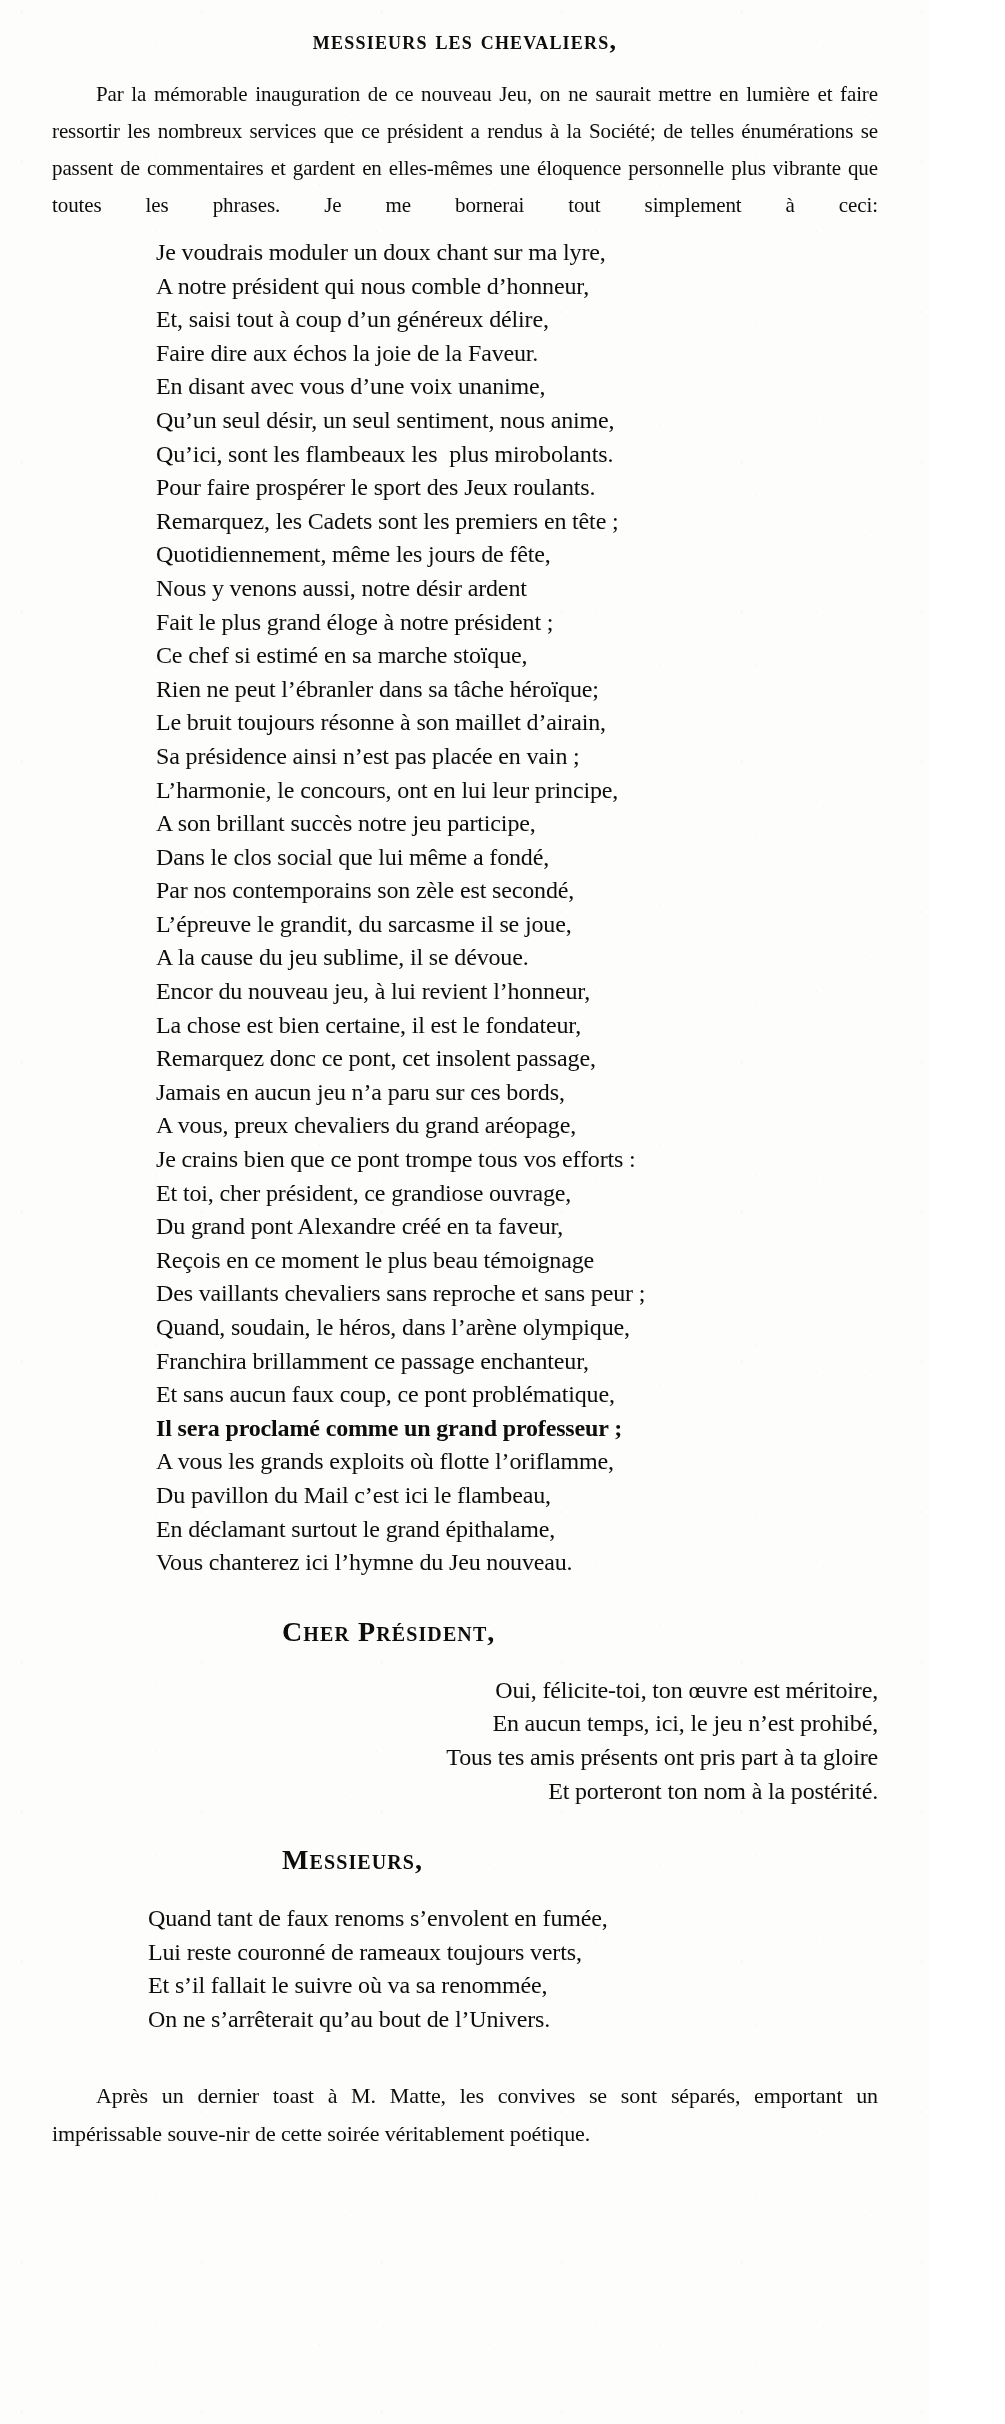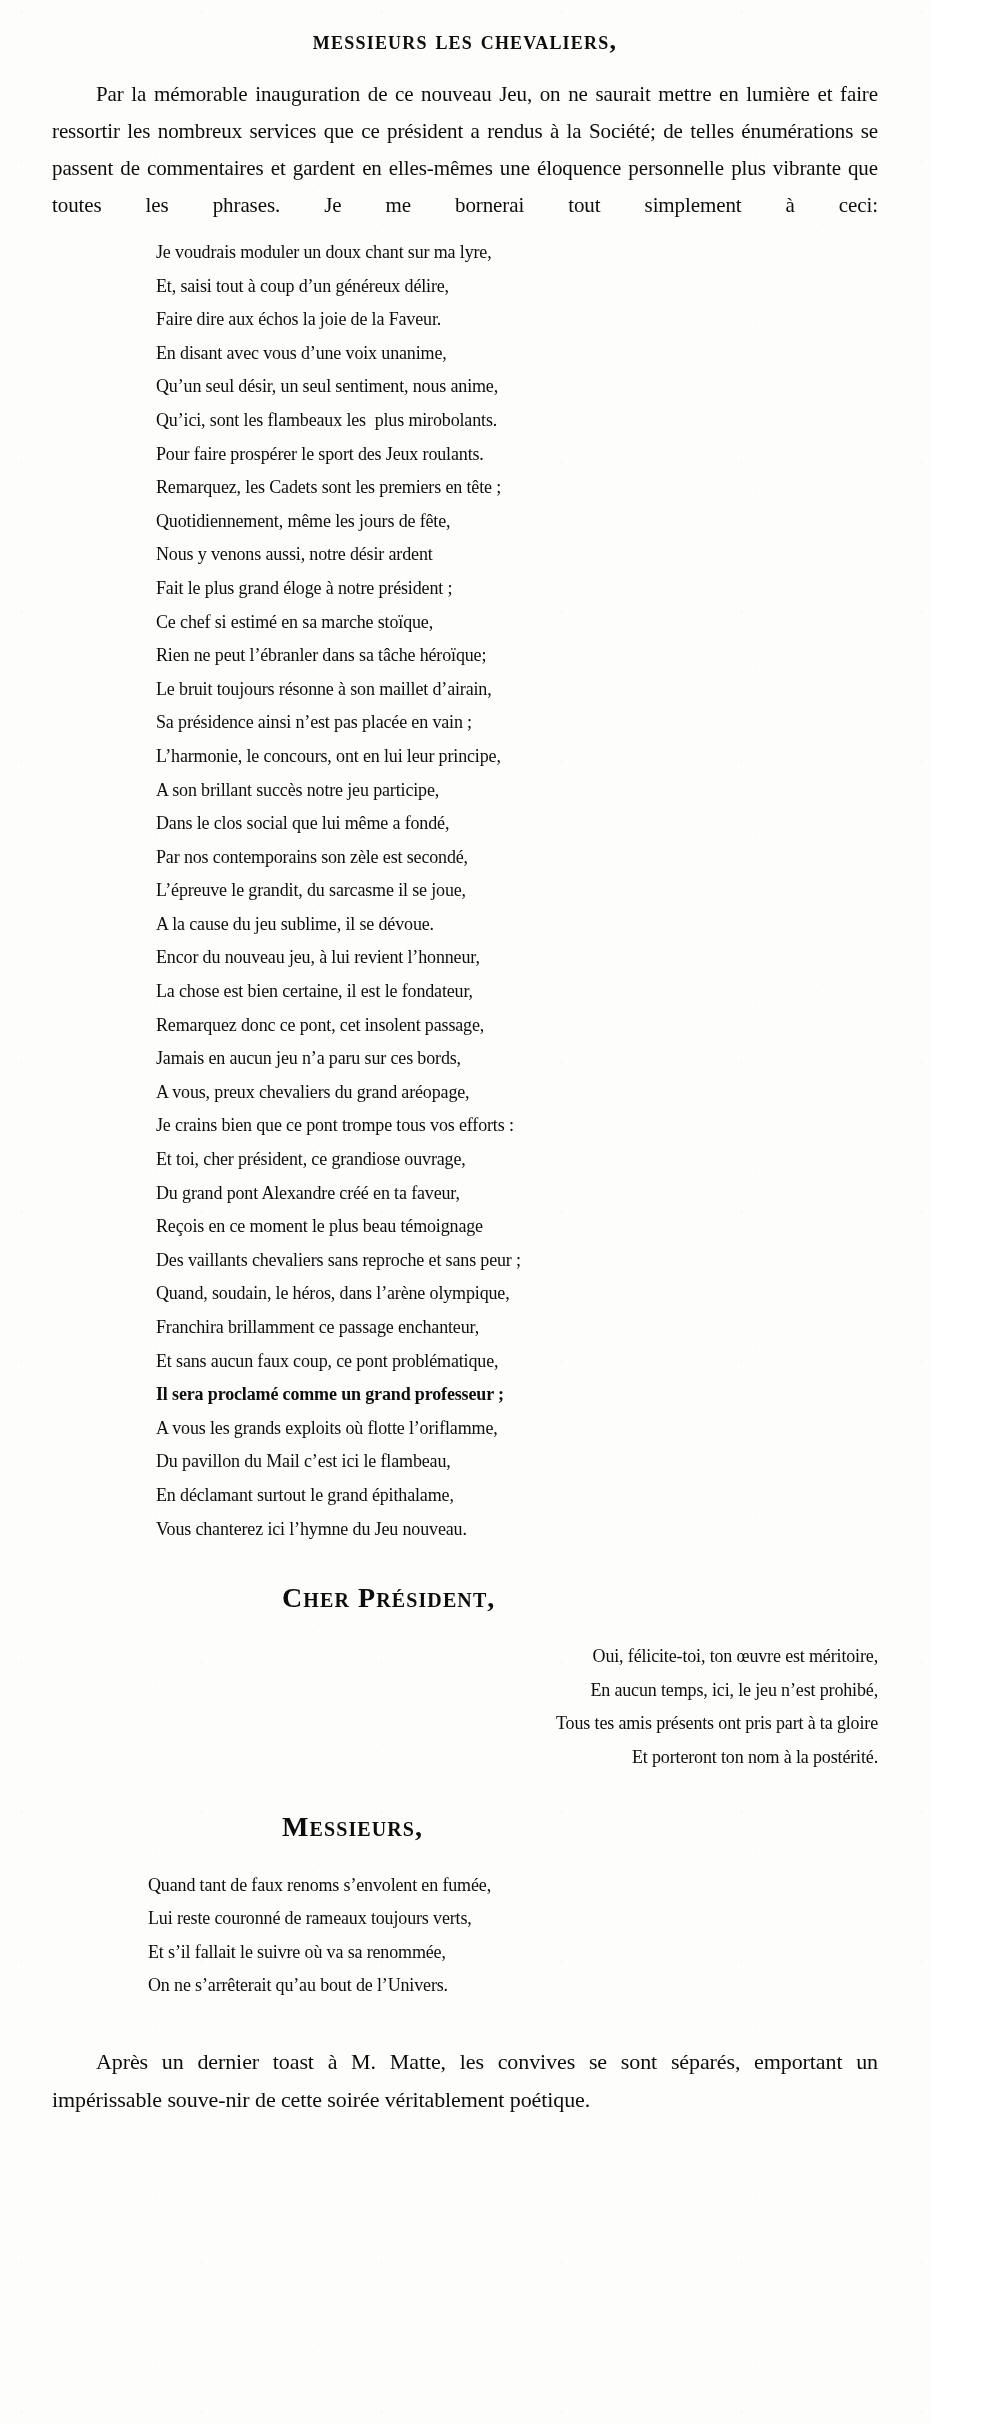--- a/index.html
+++ b/index.html
@@ -53,21 +53,21 @@
     letter-spacing: -0.1px;
     word-spacing: 0px;
   }
 
   
   .verse {
     margin: 10px 0 0 0;
     padding-left: 104px;
   }
   .verse-line {
-    font-size: 18px;
+    font-size: 24px;
     line-height: 33.6px;
     white-space: pre;
     letter-spacing: -0.15px;
     margin: 0;
   }
   .verse-line.bold {
     font-weight: 700;
   }
 
   
@@ -114,20 +114,21 @@
 <div class="page">
 
   <h1 class="salutation">
     <span class="salutation-inner">Messieurs les Chevaliers,</span>
   </h1>
 
   <p class="prose">Par la mémorable inauguration de ce nouveau Jeu, on ne saurait mettre en lumière et faire ressortir les nombreux services que ce président a rendus à la Société; de telles énumérations se passent de commentaires et gardent en elles-mêmes une éloquence personnelle plus vibrante que toutes les phrases. Je me bornerai tout simplement à ceci:</p>
 
   <div class="verse">
     <p class="verse-line">Je voudrais moduler un doux chant sur ma lyre,</p>
+    <p class="verse-line">A notre président qui nous comble d’honneur,</p>
     <p class="verse-line">Et, saisi tout à coup d’un généreux délire,</p>
     <p class="verse-line">Faire dire aux échos la joie de la Faveur.</p>
     <p class="verse-line">En disant avec vous d’une voix unanime,</p>
     <p class="verse-line">Qu’un seul désir, un seul sentiment, nous anime,</p>
     <p class="verse-line">Qu’ici, sont les flambeaux les  plus mirobolants.</p>
     <p class="verse-line">Pour faire prospérer le sport des Jeux roulants.</p>
     <p class="verse-line">Remarquez, les Cadets sont les premiers en tête ;</p>
     <p class="verse-line">Quotidiennement, même les jours de fête,</p>
     <p class="verse-line">Nous y venons aussi, notre désir ardent</p>
     <p class="verse-line">Fait le plus grand éloge à notre président ;</p>

